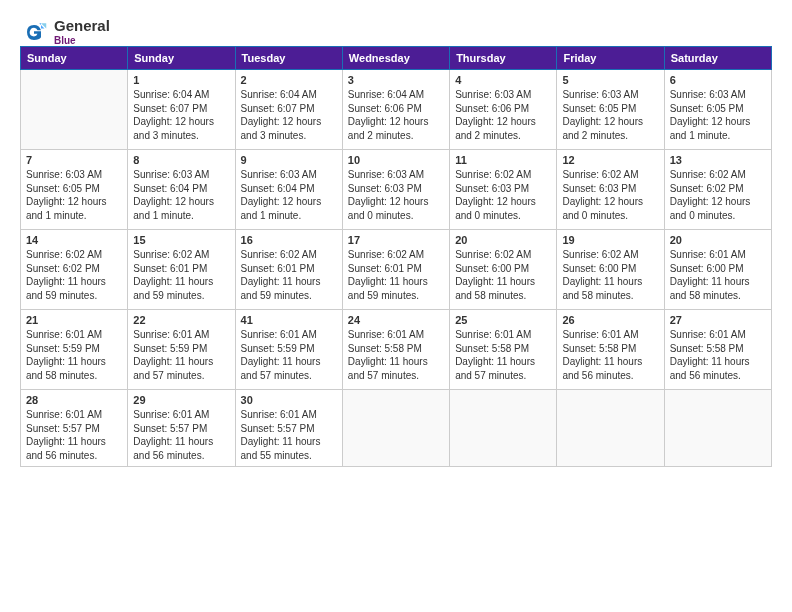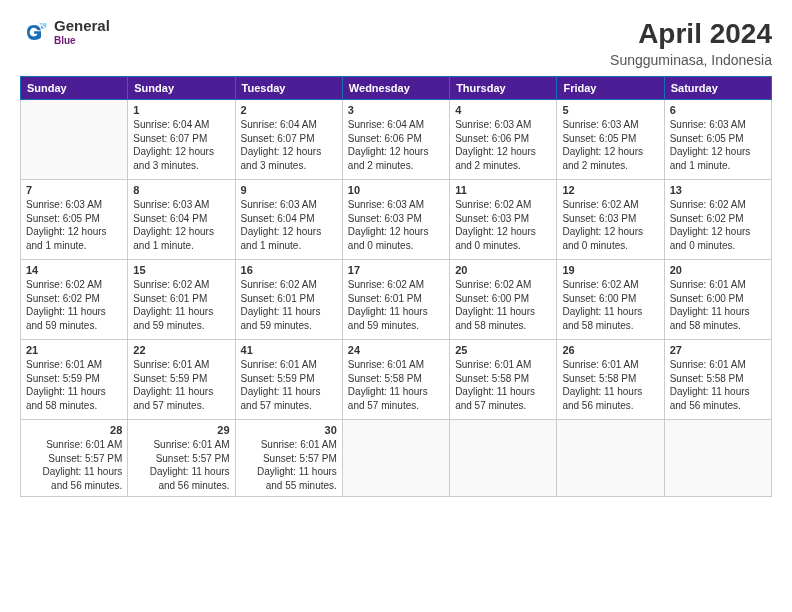--- a/index.html
+++ b/index.html
@@ -13,21 +13,20 @@
     .page {
       width: 792px;
       height: 612px;
       padding: 18px 20px 12px 20px;
       background: #fff;
     }
     .header {
       display: flex;
       justify-content: space-between;
       align-items: flex-start;
-      margin-bottom: 8px;
     }
     .logo {
       display: flex;
       align-items: center;
       gap: 4px;
     }
     .logo-text {
       display: flex;
       flex-direction: column;
       line-height: 1.1;
@@ -91,43 +90,38 @@
     .day-info {
       font-size: 10px;
       color: #333;
       line-height: 1.35;
     }
     .empty-cell {
       background: #f9f9f9;
     }
     .last-row td {
       height: 70px;
-      text-align: right;
     }
   </style>
 </head>
 <body>
 
 <div class="page">
   <div class="header">
     <div class="logo">
       <svg class="logo-icon" viewBox="0 0 32 32">
         <path d="M8 16 Q8 8 16 8 Q22 8 24 14 L20 14 Q19 11 16 11 Q12 11 11 16 Q11 21 16 21 Q19 21 20 18 L16 18 L16 15 L24 15 L24 22 Q22 25 16 25 Q8 25 8 16Z" fill="#1a6eb5"></path>
         <path d="M22 6 L28 12 L24 12 L24 6Z" fill="#4da6ff"></path>
         <path d="M24 6 L30 6 L30 12Z" fill="#87ceeb"></path>
       </svg>
       <div class="logo-text">
         <span class="logo-general">General</span>
         <span class="logo-blue">Blue</span>
       </div>
     </div>
-    <div class="title-block">
-      <div class="month-title">April 2024</div>
-      <div class="subtitle">Sungguminasa, Indonesia</div>
-    </div>
   </div>
 
   <table class="calendar">
     <thead>
       <tr>
       <th>Sunday</th>
           <th>Sunday</th>
           <th>Tuesday</th>
           <th>Wednesday</th>
           <th>Thursday</th>

